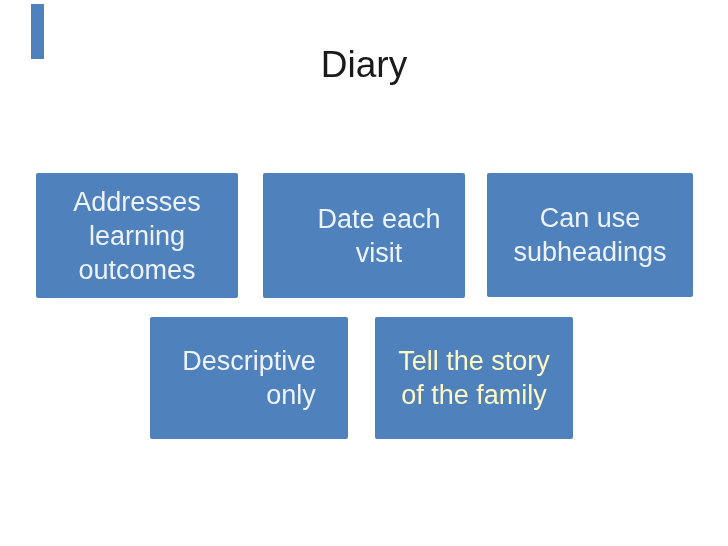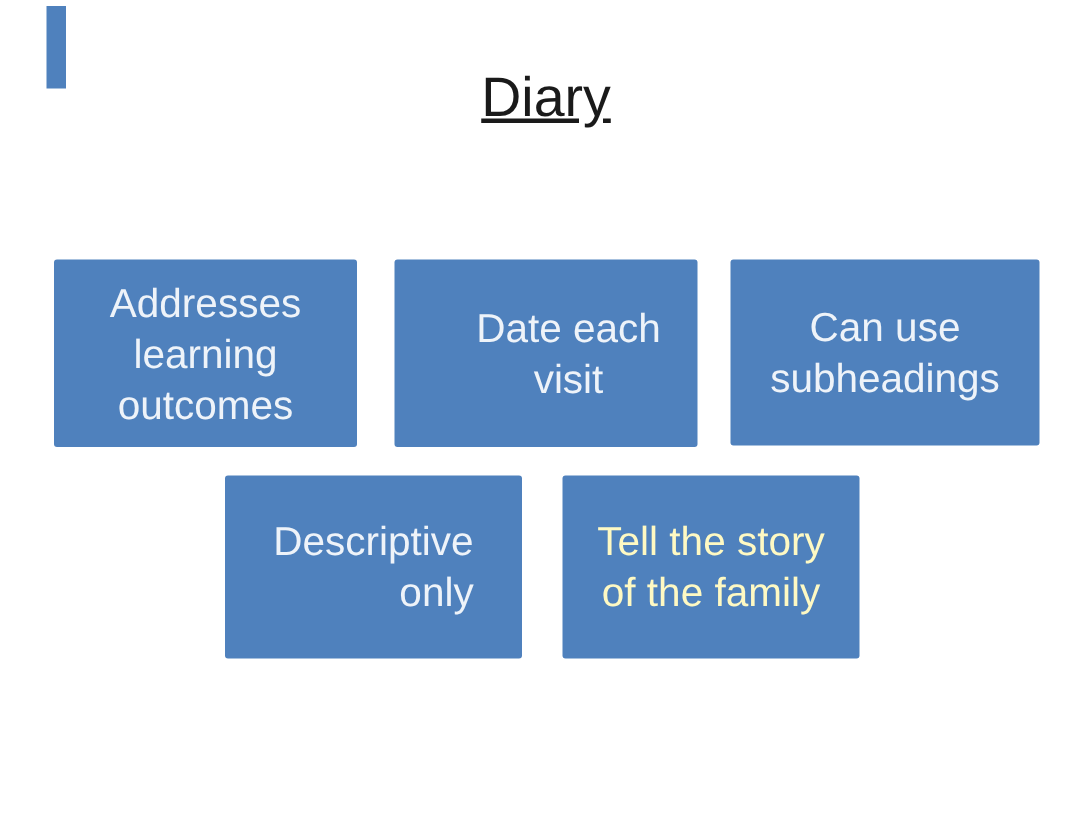--- a/index.html
+++ b/index.html
@@ -26,21 +26,20 @@
   .slide-title {
     position: absolute;
     left: 0;
     top: 44px;
     width: 728px;
     text-align: center;
     font-size: 37px;
     line-height: 1.15;
     color: #1a1a1a;
     letter-spacing: 0px;
-    text-decoration: underline;
   }
   .box {
     position: absolute;
     background: #4f81bd;
     border-radius: 2px;
     color: #eef3f9;
     display: flex;
     align-items: center;
     justify-content: center;
     text-align: center;

